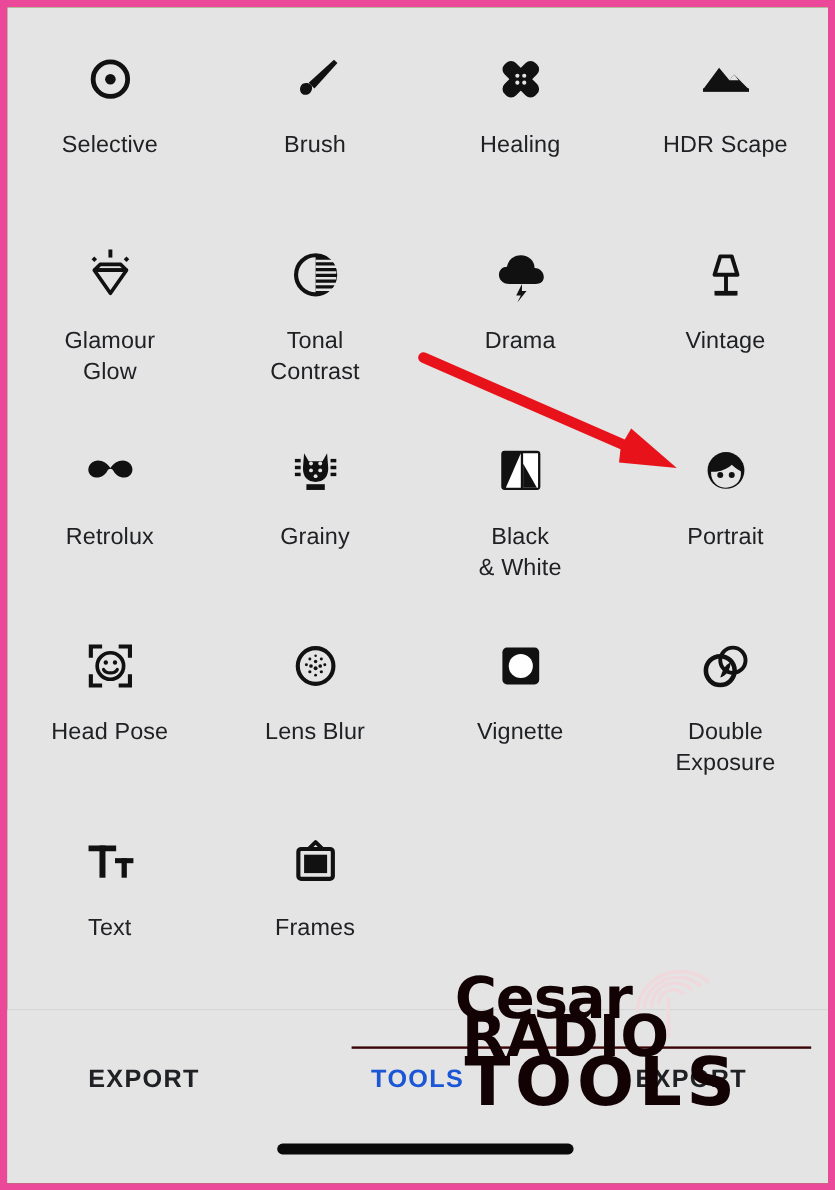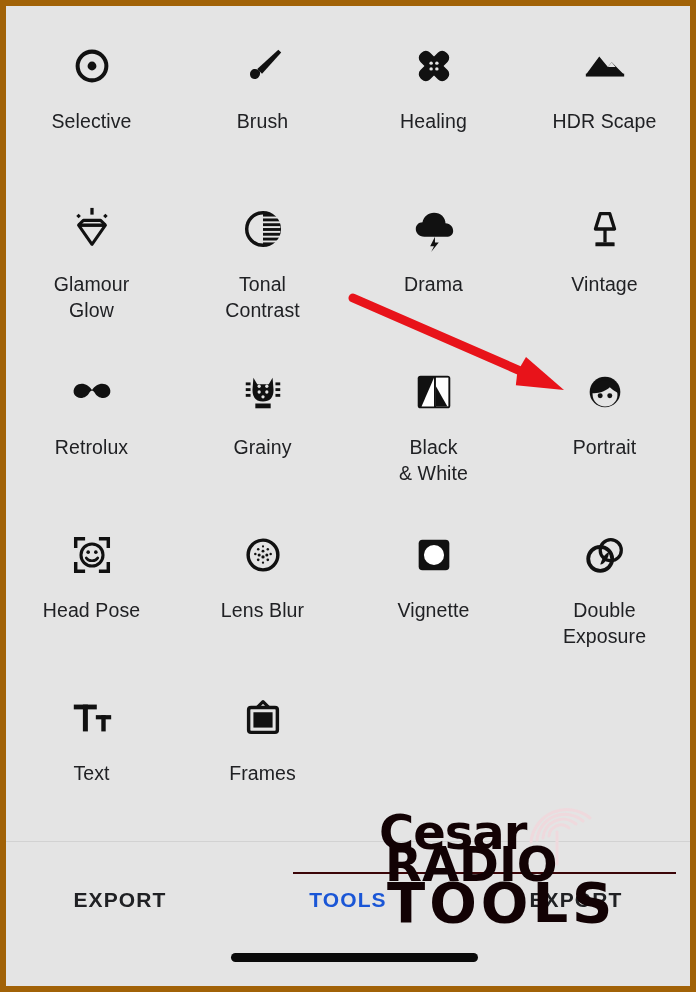--- a/index.html
+++ b/index.html
@@ -8,21 +8,21 @@
     background: #ffffff;
   }
   body {
     font-family: "Liberation Sans", sans-serif;
   }
   #screen {
     position: relative;
     width: 696px;
     height: 992px;
     box-sizing: border-box;
-    border: 6px solid #a16207;
+    border: 6px solid #ec4899;
     background: #4d7c0f;
     overflow: hidden;
   }
   #app {
     position: absolute;
     inset: 0;
     background: #e4e4e4;
     display: flex;
     flex-direction: column;
   }

